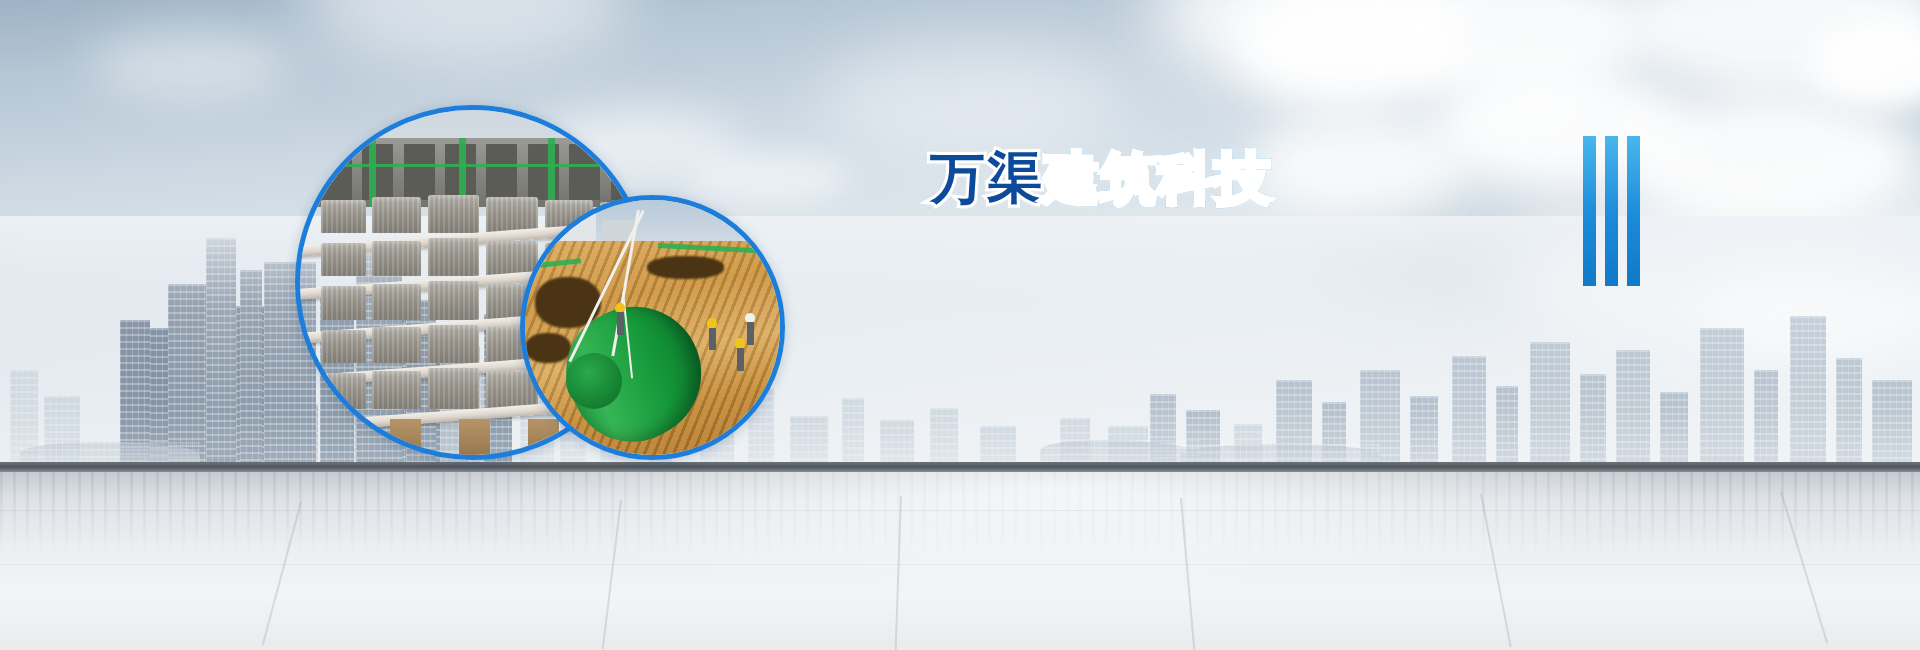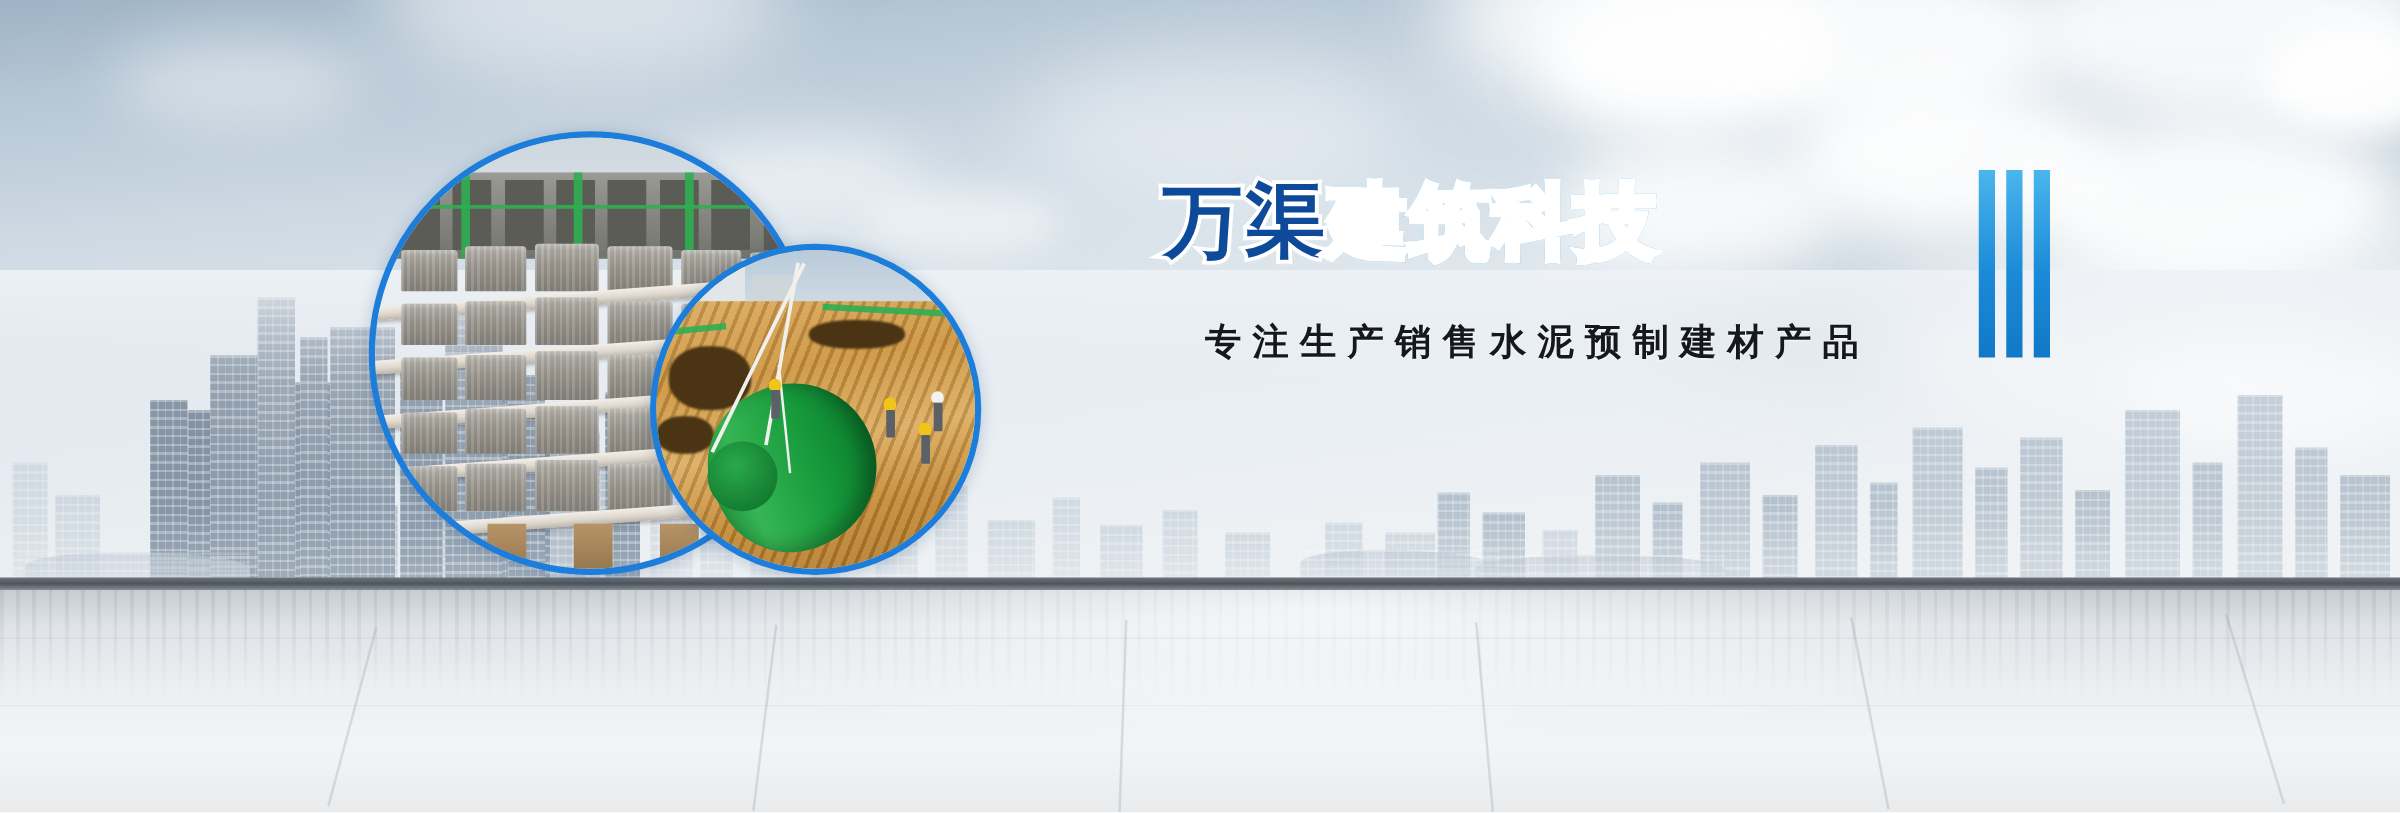--- a/index.html
+++ b/index.html
@@ -91,21 +91,21 @@
   .worker{position:absolute;width:2.8%;height:9%;background:#5c6168;border-radius:1px;}
   .worker::before{content:"";position:absolute;left:-20%;top:-42%;width:140%;height:42%;background:#f0c419;border-radius:50% 50% 30% 30%;}
   .worker.wh::before{background:#f2f2f2;}
 
   
   .copy{position:absolute;left:930px;top:130px;width:700px;}
 
   .logo-row{position:relative;display:flex;align-items:flex-start;height:108px;}
   .logo-dark,.logo-grad{
     font-family:"DejaVu Sans","Liberation Sans",sans-serif;
-    font-weight:700;font-size:64px;line-height:96px;letter-spacing:2px;
+    font-weight:700;font-size:55px;line-height:96px;letter-spacing:2px;
     -webkit-text-stroke:6px #ffffff;paint-order:stroke fill;
     text-shadow:0 2px 4px rgba(255,255,255,.85);}
   .logo-dark{color:#0d4a99;}
   .logo-grad{color:#1592dd;
     background:linear-gradient(180deg,#5fd2f5 0%,#27a6e8 48%,#0f7fd0 100%);
     -webkit-background-clip:text;background-clip:text;-webkit-text-fill-color:transparent;}
   .bars{position:absolute;right:-10px;top:6px;display:flex;gap:9px;height:150px;}
   .bars i{display:block;width:13px;height:100%;
     background:linear-gradient(180deg,#49b6ec 0%,#1b8ad8 55%,#1179c7 100%);}
 
@@ -347,19 +347,18 @@
       <span class="logo-grad">建筑科技</span>
       <span class="bars">
           <i></i>
           <i></i>
           <i></i>
         </span>
     </div>
 
 
 
-    <div class="sub">专注生产销售水泥预制建材产品</div>
 
     <div class="tel">
     </div>
 
   </div>
 </div>
 
 </body></html>

